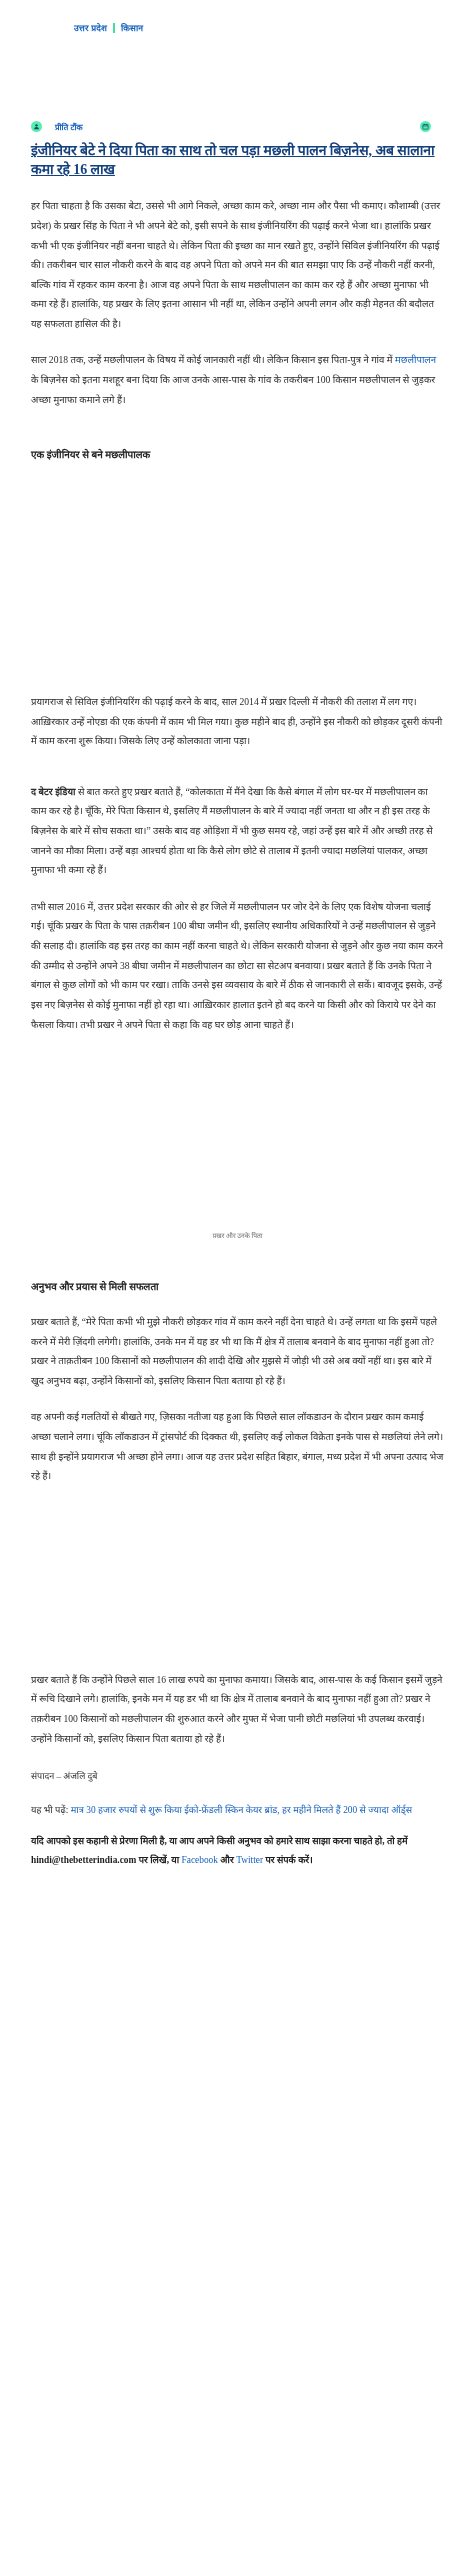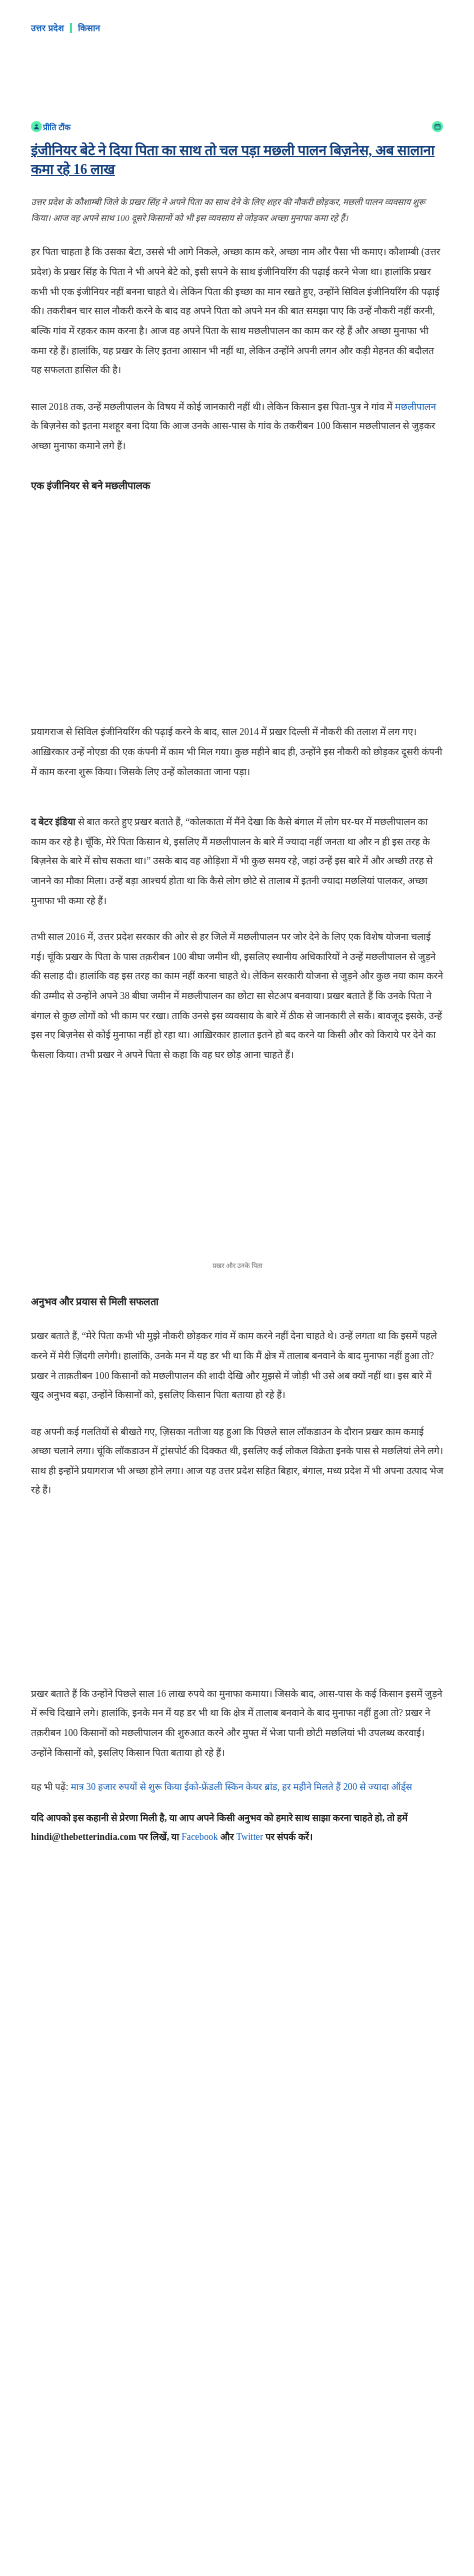--- a/index.html
+++ b/index.html
@@ -21,20 +21,21 @@
   .breadcrumb {
     padding: 22px 13px 0 31px;
     display: flex;
     align-items: center;
     gap: 6.4px;
     font-family: "Liberation Sans", sans-serif;
     font-size: 8.7px;
     font-weight: 700;
     color: #1560bd;
     letter-spacing: 0.1px;
+    margin-left: 43px;
   }
   .breadcrumb a { color: #1560bd; text-decoration: none; }
   .crumb-sep {
     display: inline-block;
     width: 1.3px; height: 9.6px;
     background: #3fe0a0;
   }
 
   
   .hero-blank { height: 87px; }
@@ -42,21 +43,21 @@
   
   .byline-row {
     margin: 0 31px;
     padding: 0 0 2.6px 0;
     display: flex;
     align-items: center;
     justify-content: space-between;
     font-family: "Liberation Sans", sans-serif;
   }
   .byline-left, .byline-right {
-    display: flex; align-items: center; gap: 1px;
+    display: flex; align-items: center; gap: 13px;
   }
   .av-icon {
     width: 11px; height: 11px; border-radius: 50%;
     background: #55eeaa;
     display: inline-flex; align-items: center; justify-content: center;
     flex: 0 0 auto;
   }
   .av-icon svg { display: block; }
   .byline-name, .byline-date {
     font-size: 8px; font-weight: 700; color: #1560bd;
@@ -90,21 +91,21 @@
     margin: 16.7px 31px 0 31px;
     font-size: 9.6px;
     line-height: 2.05;
     color: #2d2d2d;
     text-align: left;
   }
   p.body-p b, p.body-p strong { font-weight: 700; }
   a.inline-link { color: #1560bd; text-decoration: none; }
 
   h2.subhead {
-    margin: 22px 31px 0 31px;
+    margin: 38px 31px 0 31px;
     font-size: 10px;
     font-weight: 700;
     line-height: 1.6;
     color: #262626;
   }
 
   .gap-block { width: 100%; }
 
   
   figure.article-figure {
@@ -174,21 +175,20 @@
           <rect x="3" y="5" width="18" height="16" rx="2"></rect>
           <path d="M3 10h18M8 3v4M16 3v4"></path>
         </svg>
       </span>
       <span class="byline-date"></span>
     </div>
   </div>
 
   <h1 class="article-title">इंजीनियर बेटे ने दिया पिता का साथ तो चल पड़ा मछली पालन बिज़नेस, अब सालाना कमा रहे 16 लाख</h1>
 
-  <div class="standfirst">उत्तर प्रदेश के कौशाम्बी जिले के प्रखर सिंह ने अपने पिता का साथ देने के लिए शहर की नौकरी छोड़कर, मछली पालन व्यवसाय शुरू किया। आज वह अपने साथ 100 दूसरे किसानों को भी इस व्यवसाय से जोड़कर अच्छा मुनाफा कमा रहे हैं।</div>
 
   <p class="body-p">हर पिता चाहता है कि उसका बेटा, उससे भी आगे निकले, अच्छा काम करे, अच्छा नाम और पैसा भी कमाए। कौशाम्बी (उत्तर प्रदेश) के प्रखर सिंह के पिता ने भी अपने बेटे को, इसी सपने के साथ इंजीनियरिंग की पढ़ाई करने भेजा था। हालांकि प्रखर कभी भी एक इंजीनियर नहीं बनना चाहते थे। लेकिन पिता की इच्छा का मान रखते हुए, उन्होंने सिविल इंजीनियरिंग की पढ़ाई की। तकरीबन चार साल नौकरी करने के बाद वह अपने पिता को अपने मन की बात समझा पाए कि उन्हें नौकरी नहीं करनी, बल्कि गांव में रहकर काम करना है। आज वह अपने पिता के साथ मछलीपालन का काम कर रहे हैं और अच्छा मुनाफा भी कमा रहे हैं। हालांकि, यह प्रखर के लिए इतना आसान भी नहीं था, लेकिन उन्होंने अपनी लगन और कड़ी मेहनत की बदौलत यह सफलता हासिल की है।</p>
 
   <p class="body-p">
     <span>साल 2018 तक, उन्हें मछलीपालन के विषय में कोई जानकारी नहीं थी। लेकिन किसान इस पिता-पुत्र ने गांव में </span><a class="inline-link" href="#">मछलीपालन</a><span> के बिज़नेस को इतना मशहूर बना दिया कि आज उनके आस-पास के गांव के तकरीबन 100 किसान मछलीपालन से जुड़कर अच्छा मुनाफा कमाने लगे हैं।</span>
   </p>
 
   <h2 class="subhead">एक इंजीनियर से बने मछलीपालक</h2>
 
   <div class="gap-block" style="height:212px"></div>
@@ -211,20 +211,21 @@
 
   <h2 class="subhead">अनुभव और प्रयास से मिली सफलता</h2>
 
   <p class="body-p">प्रखर बताते हैं, “मेरे पिता कभी भी मुझे नौकरी छोड़कर गांव में काम करने नहीं देना चाहते थे। उन्हें लगता था कि इसमें पहले करने में मेरी ज़िंदगी लगेगी। हालांकि, उनके मन में यह डर भी था कि मैं क्षेत्र में तालाब बनवाने के बाद मुनाफा नहीं हुआ तो? प्रखर ने ताक़तीबन 100 किसानों को मछलीपालन की शादी देखि और मुझसे में जोड़ी भी उसे अब क्यों नहीं था। इस बारे में खुद अनुभव बढ़ा, उन्होंने किसानों को, इसलिए किसान पिता बताया हो रहे हैं।</p>
   <p class="body-p">वह अपनी कई गलतियों से बीखते गए,  ज़िसका नतीजा यह हुआ कि पिछले साल लॉकडाउन के दौरान प्रखर काम कमाई अच्छा चलाने लगा। चूंकि लॉकडाउन में ट्रांसपोर्ट की दिक्कत थी, इसलिए कई लोकल विक्रेता इनके पास से मछलियां लेने लगे। साथ ही इन्होंने प्रयागराज भी अच्छा होने लगा। आज यह उत्तर प्रदेश सहित बिहार, बंगाल, मध्य प्रदेश में भी अपना उत्पाद भेज रहे हैं।</p>
 
   <div class="gap-block" style="height:167px"></div>
 
   <p class="body-p">प्रखर बताते हैं कि उन्होंने पिछले साल 16 लाख रुपये का मुनाफा कमाया। जिसके बाद, आस-पास के कई किसान इसमें जुड़ने में रूचि दिखाने लगे। हालांकि, इनके मन में यह डर भी था कि क्षेत्र में तालाब बनवाने के बाद मुनाफा नहीं हुआ तो? प्रखर ने तक़रीबन 100 किसानों को मछलीपालन की शुरुआत करने और मुफ्त में भेजा पानी छोटी मछलियां भी उपलब्ध करवाई। उन्होंने किसानों को, इसलिए किसान पिता बताया हो रहे हैं।</p>
 
+  <div class="editor-line">संपादन – अंजलि दुबे</div>
 
   <div class="read-more">
     <span>यह भी पढ़ें: </span><a href="#">मात्र 30 हजार रुपयों से शुरू किया ईको-फ्रेंडली स्किन केयर ब्रांड, हर महीने मिलते हैं 200 से ज्यादा ऑर्ड्स</a>
   </div>
 
   <div class="contact-note">
     <span>यदि आपको इस कहानी से प्रेरणा मिली है, या आप अपने किसी अनुभव को हमारे साथ साझा करना चाहते हो, तो हमें </span><span class="mail">hindi@thebetterindia.com</span><span> पर लिखें, या </span><a href="#">Facebook</a><span> और </span><a href="#">Twitter</a><span> पर संपर्क करें।</span>
   </div>
 
 </div>

